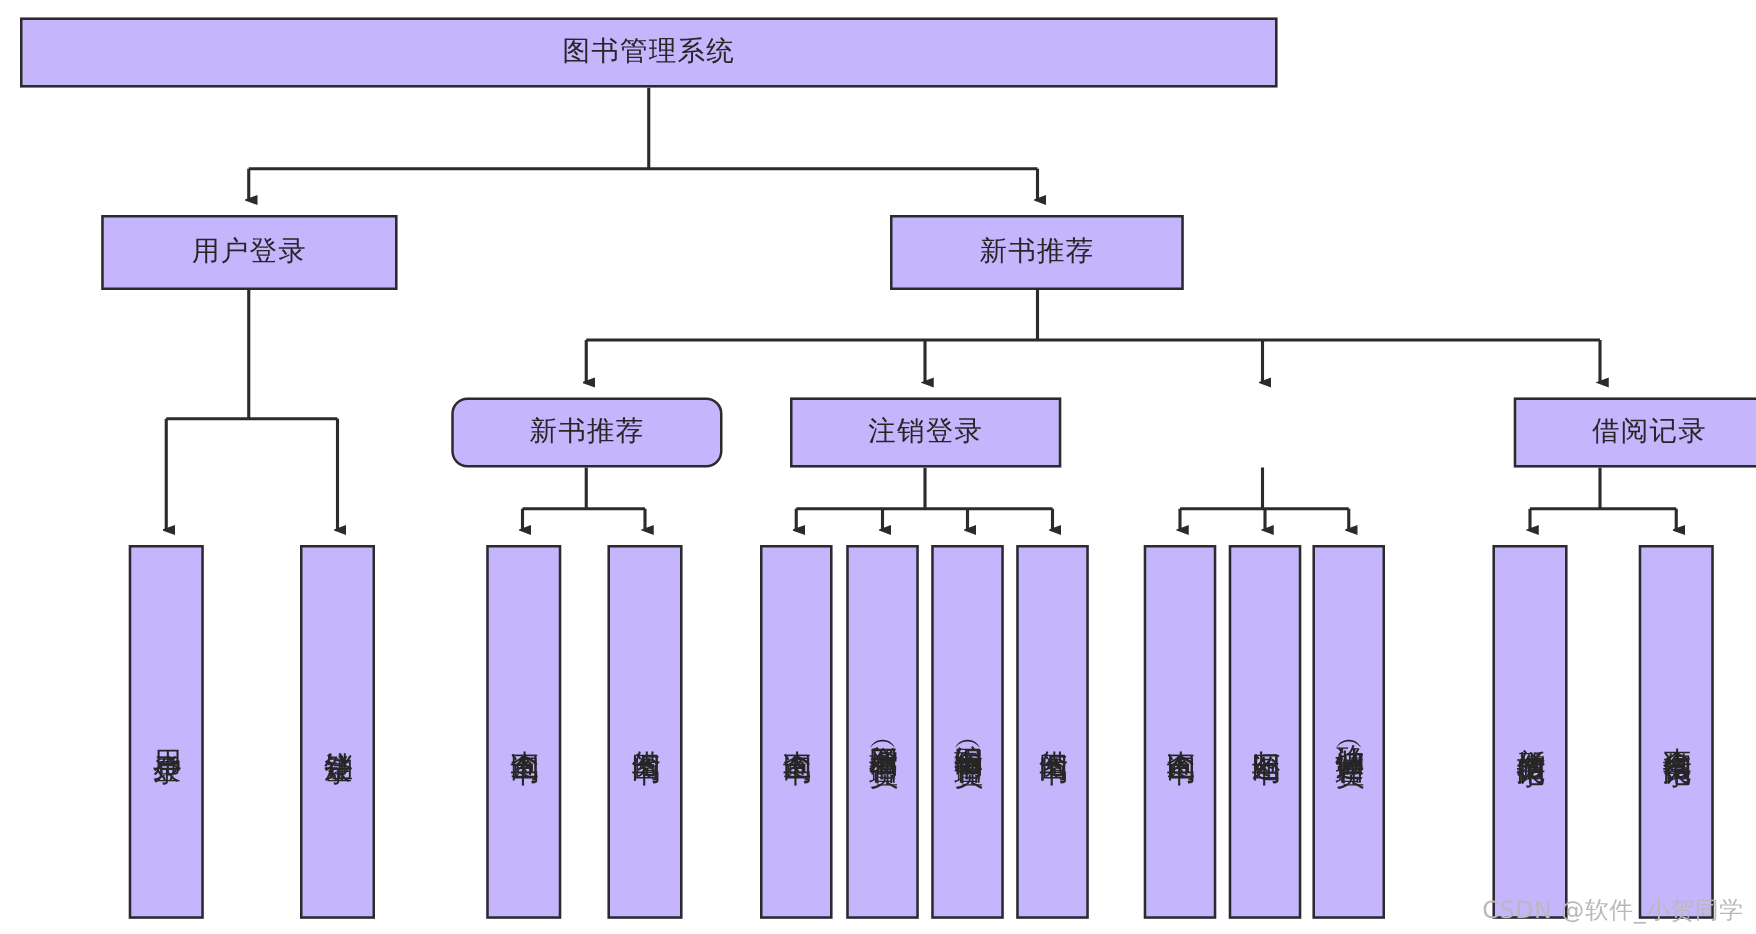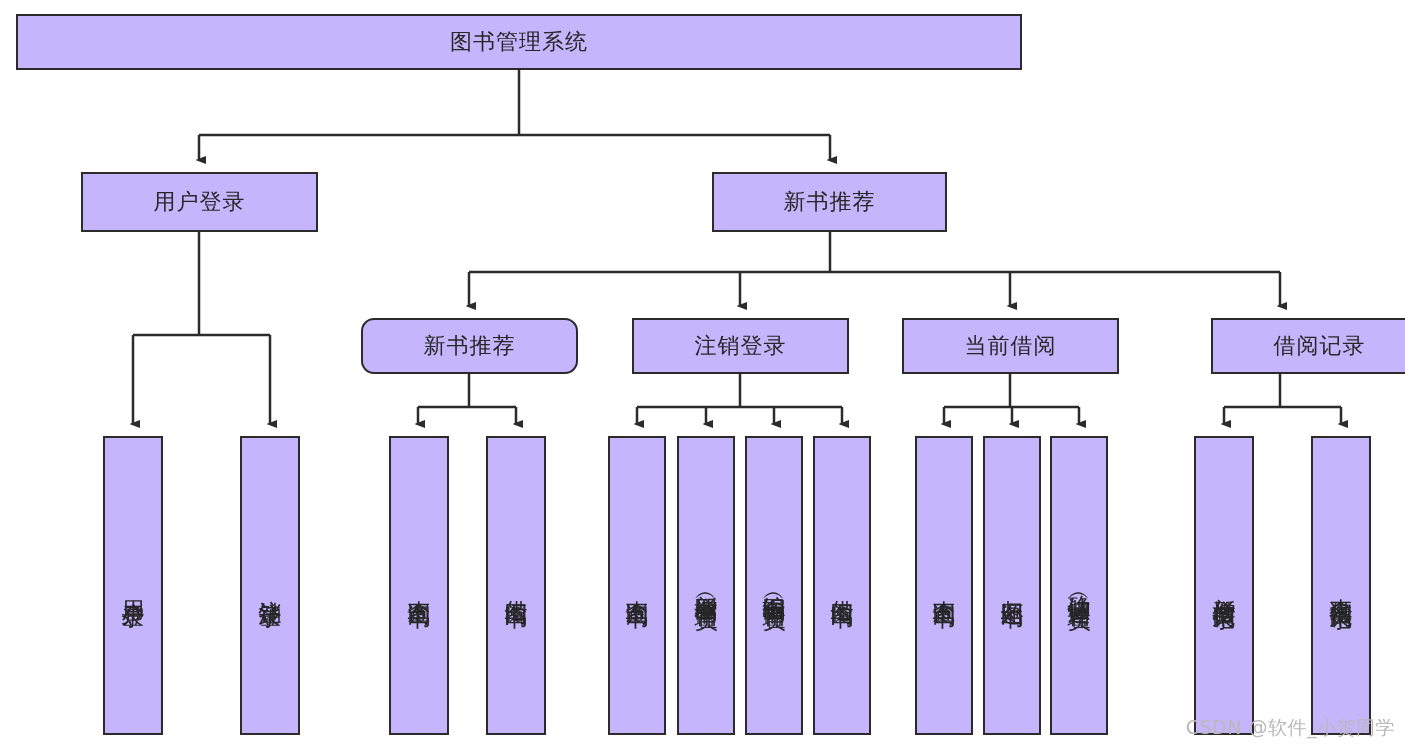--- a/index.html
+++ b/index.html
@@ -131,23 +131,20 @@
   <div class="node horiz" style="left: 712px; top: 172px; width: 235px; height: 60px; border-color: rgb(43, 43, 43); color: rgb(38, 38, 38);">
     <span>新书推荐</span>
   </div>
 
   <div class="node horiz" style="left: 361px; top: 318px; width: 217px; height: 56px; border-color: rgb(43, 43, 43); color: rgb(38, 38, 38); border-radius: 13px;">
     <span>新书推荐</span>
   </div>
   <div class="node horiz" style="left: 632px; top: 318px; width: 217px; height: 56px; border-color: rgb(43, 43, 43); color: rgb(38, 38, 38);">
     <span>注销登录</span>
   </div>
-  <div class="node horiz" style="left: 902px; top: 318px; width: 217px; height: 56px; border-color: rgb(43, 43, 43); color: rgb(38, 38, 38);">
-    <span>当前借阅</span>
-  </div>
   <div class="node horiz" style="left: 1211px; top: 318px; width: 217px; height: 56px; border-color: rgb(43, 43, 43); color: rgb(38, 38, 38);">
     <span>借阅记录</span>
   </div>
 
   <div class="node vert" style="left: 103px; top: 436px; width: 60px; height: 299px; border-color: rgb(43, 43, 43); color: rgb(38, 38, 38);">
     <span class="vlabel">用户登录</span>
   </div>
   <div class="node vert" style="left: 240px; top: 436px; width: 60px; height: 299px; border-color: rgb(43, 43, 43); color: rgb(38, 38, 38);">
     <span class="vlabel">注销登录</span>
   </div>

